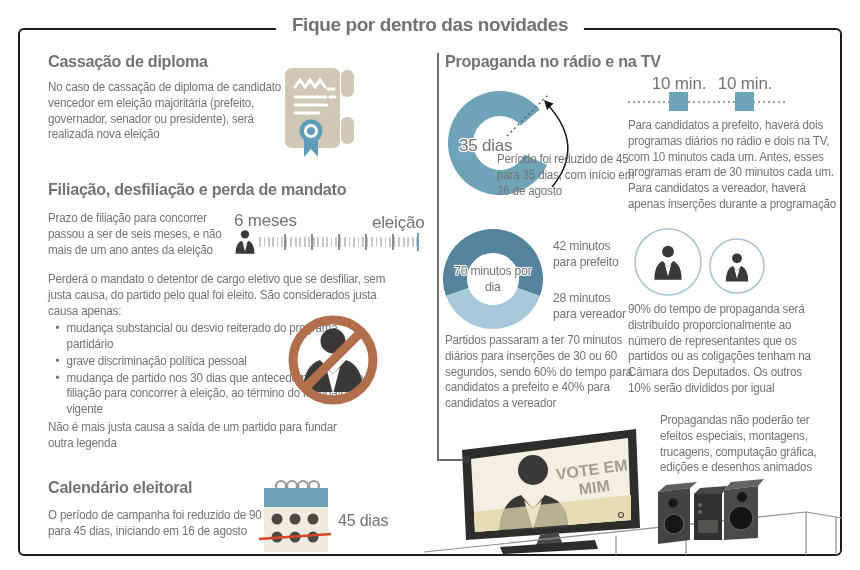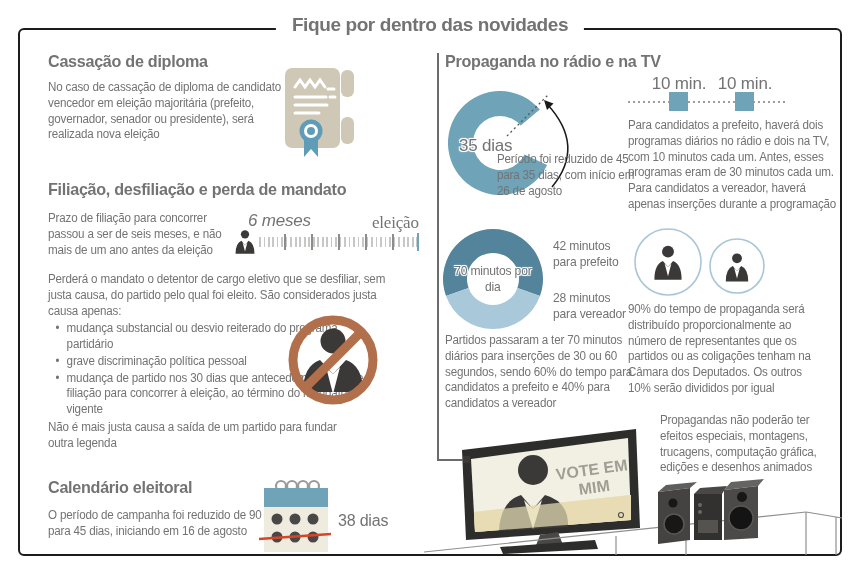--- a/index.html
+++ b/index.html
@@ -51,22 +51,22 @@
     <line x1="12" y1="51" x2="36" y2="51" stroke="#fff" stroke-width="3" stroke-linecap="round"></line>
     <polygon points="21,74 35,74 35,95 28,87 21,95" fill="#5f9cb8"></polygon>
     <circle cx="28" cy="69" r="11.5" fill="#5f9cb8"></circle>
     <circle cx="28" cy="69" r="7" fill="#fff"></circle>
     <circle cx="28" cy="69" r="4" fill="#5f9cb8"></circle>
   </svg>
 
   <div class="h" style="left:48px;top:180px;">Filiação, desfiliação e perda de mandato</div>
   <div class="p" style="left:48px;top:211px;width:200px;">Prazo de filiação para concorrer passou a ser de seis meses, e não mais de um ano antes da eleição</div>
 
-  <div class="lab" style="left:248px;top:211px;font-style:italic;">6 meses</div>
-  <div class="lab" style="left:372px;top:213px;font-family:Liberation Serif, serif;">eleição</div>
+  <div class="lab" style="left:234px;top:211px;">6 meses</div>
+  <div class="lab" style="left:372px;top:213px;">eleição</div>
   <svg style="left:232px;top:229px;" width="26" height="26" viewBox="0 0 40 44">
     <g fill="#3b3938">
       <circle cx="20" cy="9" r="7"></circle>
       <path d="M4 42 Q4 24 14 20 L20 27 L26 20 Q36 24 36 42 Z"></path>
     </g>
     <path fill="#fff" d="M20 27 L16 23 L20 38 L24 23 Z"></path>
   </svg>
   <div class="ruler">
     <div class="ticks-light"></div>
     <div class="ticks-dark"></div>
@@ -115,21 +115,21 @@
     <g fill="#4a4846">
       <circle cx="16" cy="43" r="5.5"></circle>
         <circle cx="34" cy="43" r="5.5"></circle>
         <circle cx="52" cy="43" r="5.5"></circle>
       <circle cx="16" cy="61" r="5.5"></circle>
         <circle cx="34" cy="61" r="5.5"></circle>
         <circle cx="52" cy="61" r="5.5"></circle>
     </g>
     <line x1="-2" y1="63" x2="70" y2="58" stroke="#d94427" stroke-width="2.6"></line>
   </svg>
-  <div class="lab" style="left:338px;top:512px;font-size:16px;">38 dias</div>
+  <div class="lab" style="left:338px;top:512px;font-size:16px;">45 dias</div>
 
   <div class="h" style="left:445px;top:52px;">Propaganda no rádio e na TV</div>
 
   <svg style="left:443px;top:82px;" width="160" height="130" viewBox="0 0 160 130">
     <path d="M104.1 83 A52 52 0 1 1 96.8 27.6 L77.7 43.6 A27 27 0 1 0 81.5 72.4 Z" fill="#6fa3b8"></path>
     <line x1="64" y1="54" x2="106" y2="12" stroke="#555" stroke-width="1.3" stroke-dasharray="2,3"></line>
     <path d="M109 105 Q143 64 104 22" fill="none" stroke="#1a1a1a" stroke-width="1.5"></path>
     <polygon points="101,18 110.5,21.5 104,28" fill="#1a1a1a"></polygon>
   </svg>
   <div class="lab halo" style="left:459px;top:136px;font-size:17px;">35 dias</div>

